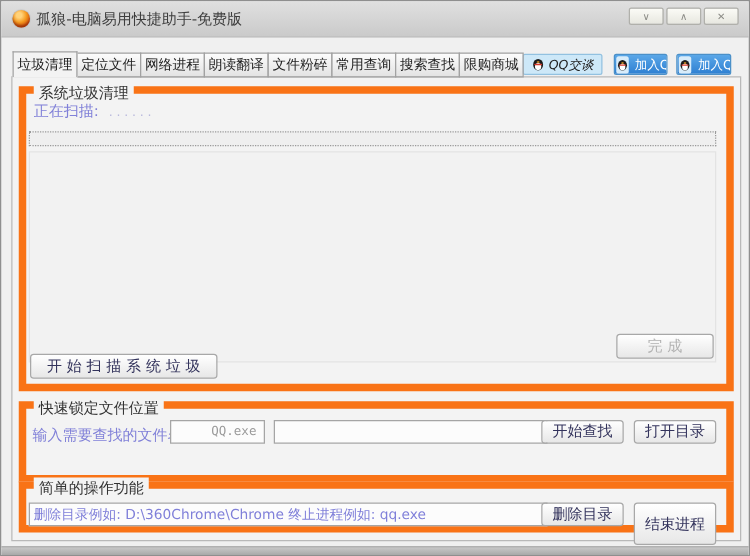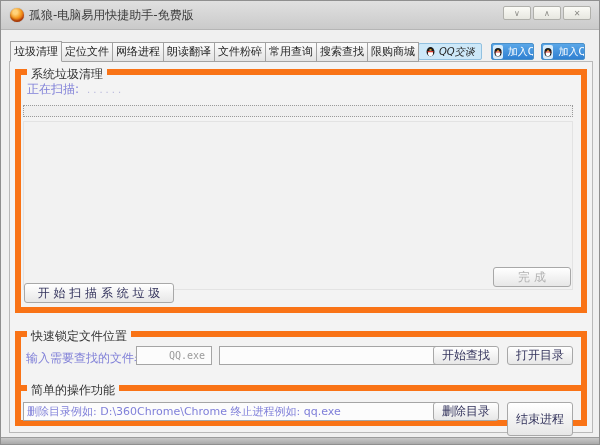--- a/index.html
+++ b/index.html
@@ -67,21 +67,21 @@
   }
   .group {
     position:absolute; left:5px; right:5px;
     border:6px solid #f97316; background:#f3f3f3;
   }
   .group-legend {
     position:absolute; top:-9px; left:6px; padding:0 4px;
     background:#f3f3f3; font-size:12px; color:#333; line-height:16px; white-space:nowrap;
   }
   .group1 { top:7px;  height:244px; }
-  .group2 { top:269px; height:65px; }
+  .group2 { top:259px; height:65px; }
   .group3 { top:323px; height:41px; }
   
   .scan-line { position:absolute; left:6px; top:6px; font-size:12px; white-space:nowrap; }
   .scan-label { color:#8080d8; }
   .scan-dots  { color:#b8b8dc; letter-spacing:3px; margin-left:8px; font-size:10px; }
   .progressbar {
     position:absolute; left:2px; right:8px; top:30px; height:12px;
     border:1px dotted #9a9a9a; background:#efefef;
   }
   .listbox {

